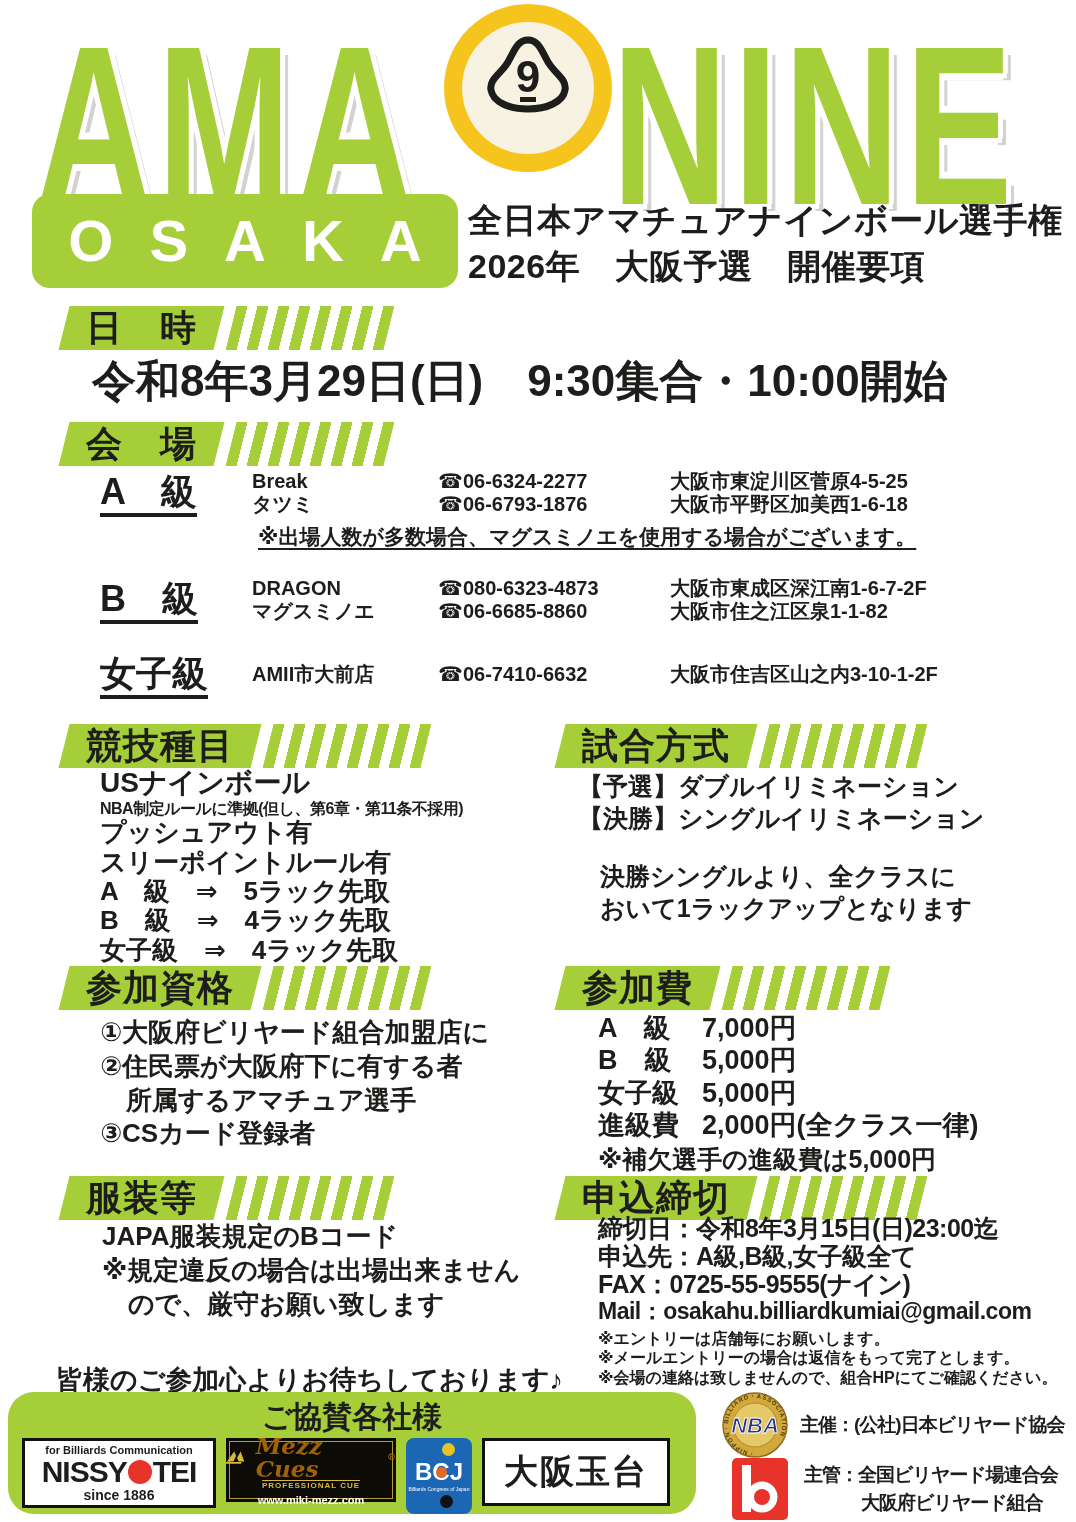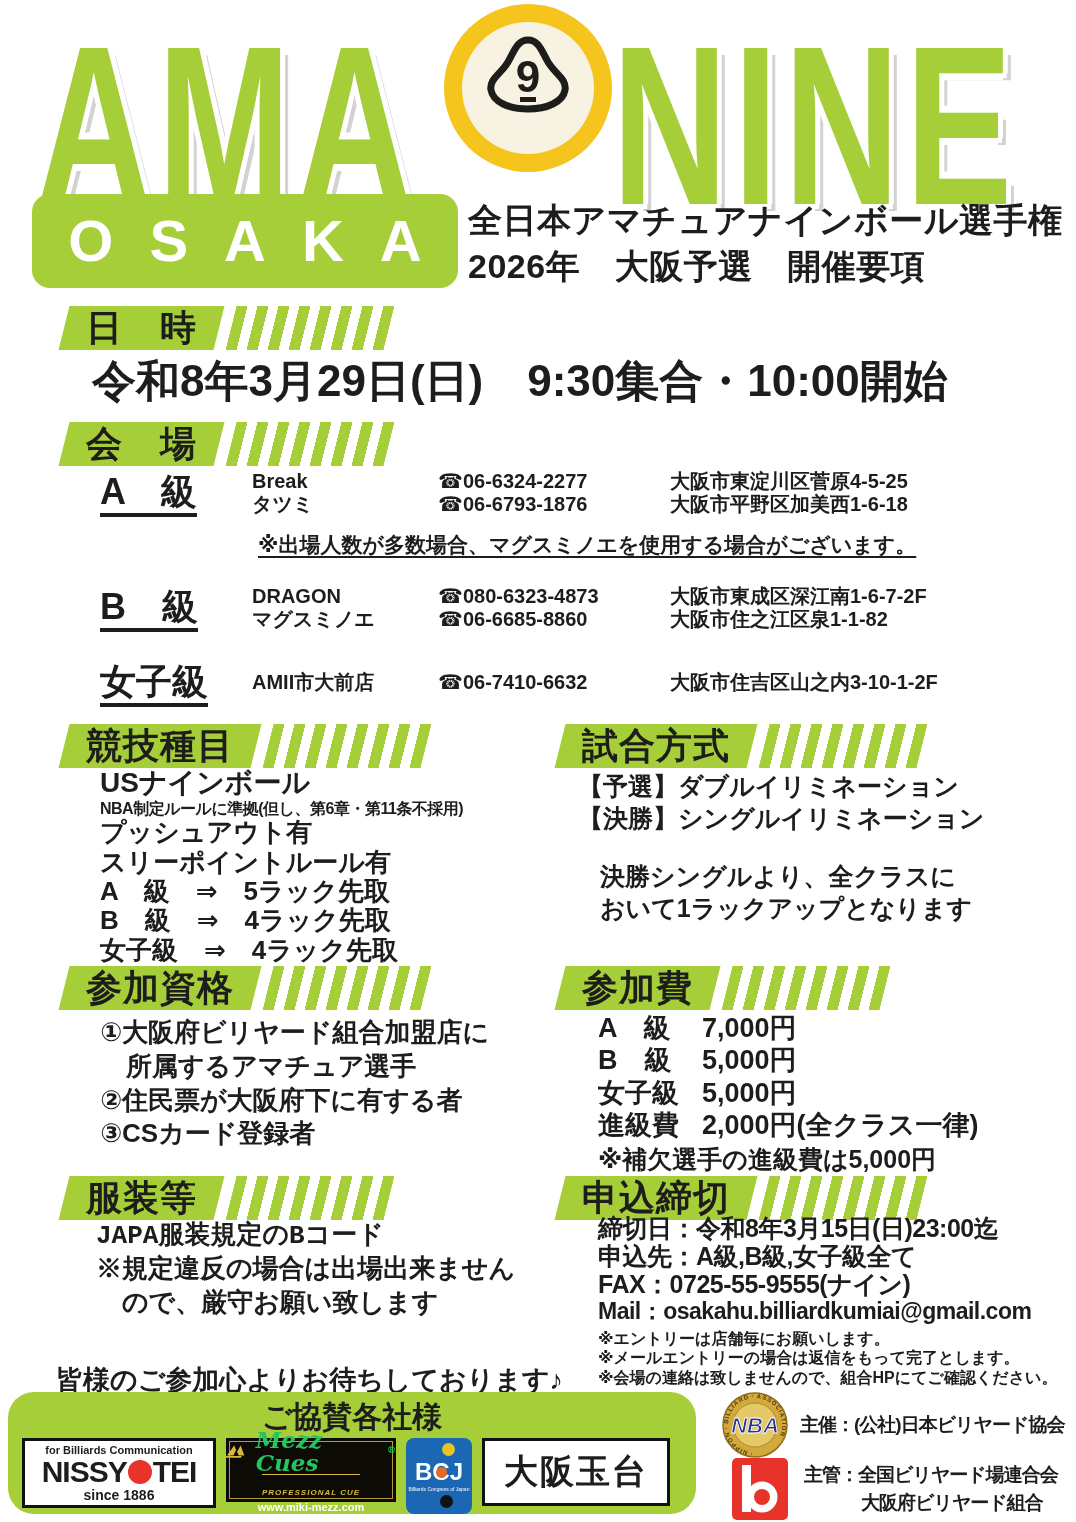--- a/index.html
+++ b/index.html
@@ -51,39 +51,39 @@
   
   .venue{position:absolute;left:100px;top:468px;width:960px;}
   .vgroup{display:flex;align-items:center;}
   .vgroup-b{margin-top:0;}
   .vlabel{width:152px;font-size:36px;font-weight:900;flex:none;}
   .vlabel span{border-bottom:4px solid #1d1d1b;padding-bottom:1px;}
   .vrow{display:flex;font-size:20px;font-weight:800;line-height:1.12;white-space:nowrap;}
   .vname{width:186px;flex:none;}
   .vphone{width:232px;flex:none;}
   .vnote{
-    margin:14px 0 24px 158px;font-size:21px;font-weight:800;
+    margin:6px 0 24px 158px;font-size:21px;font-weight:800;
     text-decoration:underline;text-underline-offset:4px;white-space:nowrap;
   }
   .vgap{height:26px;}
   
   .events{position:absolute;left:100px;top:768px;width:470px;}
   .ev-game{font-size:28px;font-weight:900;line-height:1.1;}
   .ev-note{font-size:16px;font-weight:800;line-height:1.22;letter-spacing:-0.5px;white-space:nowrap;}
   .ev-line{font-size:26px;font-weight:900;line-height:1.13;white-space:nowrap;}
   .format{position:absolute;left:578px;top:770px;width:480px;}
   .fm-line{font-size:25px;font-weight:900;line-height:1.28;white-space:nowrap;}
   .fm-note{margin-top:26px;margin-left:22px;}
   .elig{position:absolute;left:100px;top:1016px;width:470px;}
   .el-line{font-size:26px;font-weight:900;line-height:1.3;white-space:nowrap;}
   .fees{position:absolute;left:598px;top:1012px;width:460px;}
   .fee-row{display:flex;font-size:27px;font-weight:900;line-height:1.2;white-space:nowrap;}
   .fee-label{width:104px;flex:none;}
   .fee-note{font-size:25px;font-weight:900;line-height:1.25;margin-top:2px;white-space:nowrap;}
-  .dress{position:absolute;left:96px;top:1220px;width:470px;font-family:Liberation Mono, monospace;}
+  .dress{position:absolute;left:102px;top:1220px;width:470px;}
   .closing{position:absolute;left:56px;top:1338px;font-size:27px;font-weight:900;white-space:nowrap;margin-top:24px;}
   .deadline{position:absolute;left:598px;top:1214px;width:470px;}
   .dl-line{font-size:25px;font-weight:900;line-height:1.12;white-space:nowrap;letter-spacing:-0.5px;}
   .dl-mail{font-size:23px;font-weight:900;line-height:1.2;white-space:nowrap;letter-spacing:-0.5px;}
   .dl-note{font-size:16px;font-weight:800;line-height:1.22;white-space:nowrap;}
   .dl-notes{margin-top:3px;}
   
   .sponsor-band{
     position:absolute;left:8px;top:1392px;width:688px;height:122px;
     background:#a6ce39;border-radius:26px;
@@ -98,24 +98,24 @@
   .ln-name{font-size:30px;font-weight:900;letter-spacing:-1px;display:flex;align-items:center;margin:1px 0;}
   .ln-dot{width:24px;height:24px;border-radius:50%;background:#e8332a;display:inline-block;margin:0 1px;}
   .ln-since{font-size:14px;font-weight:700;}
   .logo-mezz{
     width:170px;height:64px;background:#0d0b06;flex:none;position:relative;
     box-shadow:inset 0 0 0 3px #0d0b06,inset 0 0 0 4px #b49a3c;
     display:flex;flex-direction:column;align-items:center;justify-content:center;line-height:1;
   }
   .lm-name{
     font-family:"DejaVu Serif","Liberation Serif",serif;font-style:italic;font-weight:700;
-    color:#22c55e;font-size:23px;display:flex;align-items:center;gap:6px;
+    color:#a16207;font-size:23px;display:flex;align-items:center;gap:6px;
   }
   .lm-reg{font-size:9px;vertical-align:top;}
-  .lm-sub{color:#d8b93f;font-size:8px;font-style:italic;font-weight:700;letter-spacing:1px;border-top:1px solid #d8b93f;margin-top:0;padding-top:14px;}
+  .lm-sub{color:#d8b93f;font-size:8px;font-weight:700;letter-spacing:1px;border-top:1px solid #d8b93f;margin-top:0;padding-top:1px;}
   .lm-url{color:#fff;font-size:11px;font-weight:700;margin-top:5px;}
   .logo-bcj{
     width:66px;height:76px;background:#1b67b4;border-radius:8px;flex:none;position:relative;
     display:flex;flex-direction:column;align-items:center;justify-content:center;
   }
   .lb-name{color:#fff;font-size:24px;font-weight:900;letter-spacing:0;line-height:1;}
   .lb-sub{color:#fff;font-size:5px;margin-top:2px;white-space:nowrap;}
   .lb-ball{position:absolute;border-radius:50%;}
   .lb-yellow{width:13px;height:13px;background:#e8c422;top:5px;left:36px;}
   .lb-red{width:11px;height:11px;background:#e06a2b;top:29px;left:30px;}
@@ -253,22 +253,22 @@
   </div>
   <div class="sec" style="left:560px;top:966px;">
     <div class="band">
         <span>参加費</span>
       </div>
     <div class="stripes"></div>
   </div>
 
   <div class="elig">
     <div class="el-line">①大阪府ビリヤード組合加盟店に</div>
+    <div class="el-line">②住民票が大阪府下に有する者</div>
     <div class="el-line">　所属するアマチュア選手</div>
-    <div class="el-line">②住民票が大阪府下に有する者</div>
     <div class="el-line">③CSカード登録者</div>
   </div>
 
   <div class="fees">
     <div class="fee-row">
       <span class="fee-label">A　級</span>
       <span class="fee-value">7,000円</span>
     </div>
     <div class="fee-row">
       <span class="fee-label">B　級</span>

